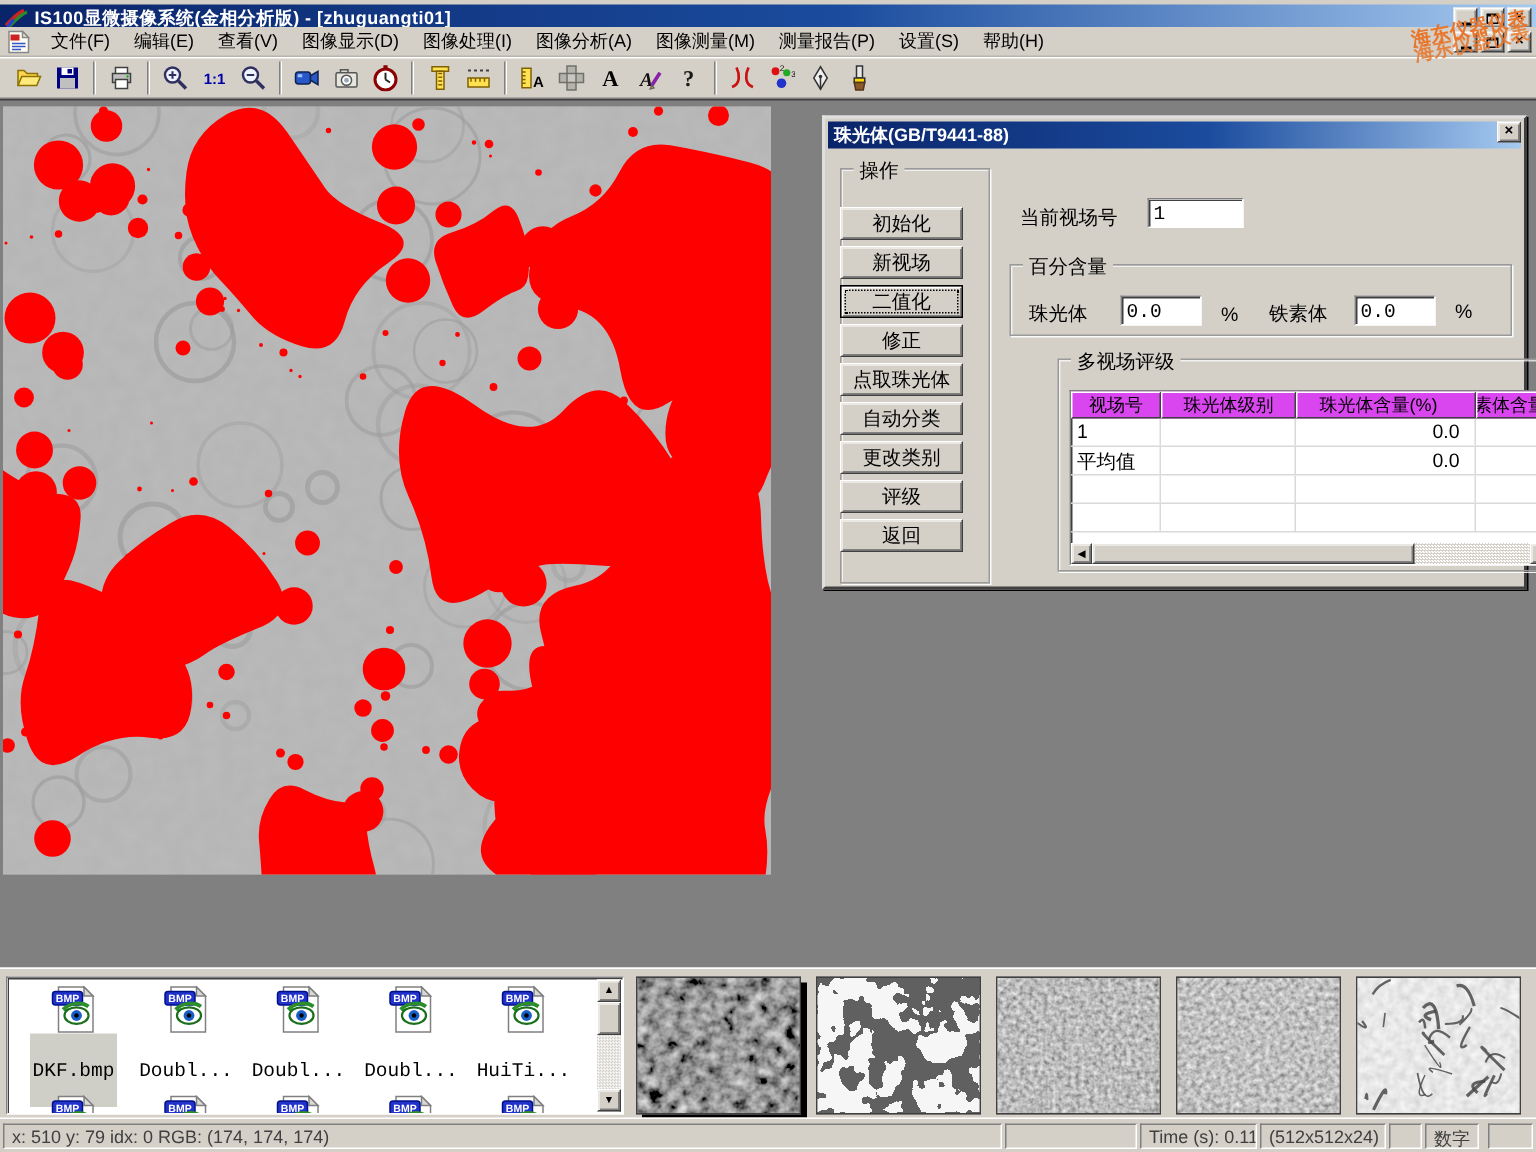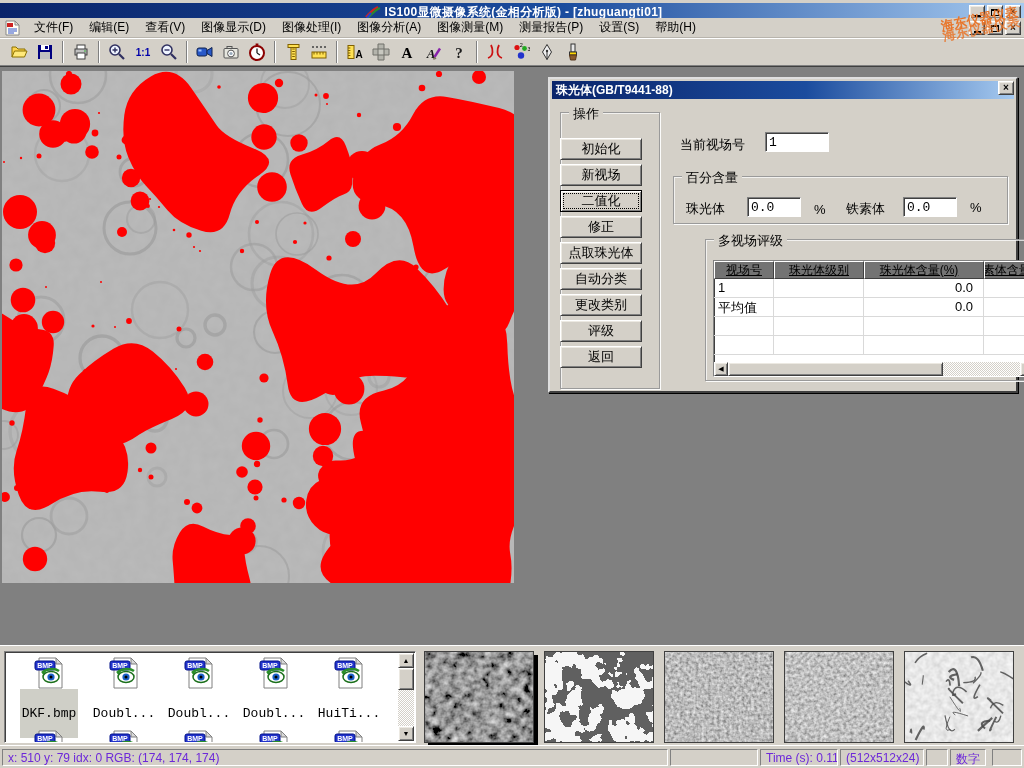--- a/index.html
+++ b/index.html
@@ -10,21 +10,21 @@
   
   .raised { background:#d4d0c8; border:1px solid; border-color:#ffffff #404040 #404040 #ffffff;
             box-shadow:inset 1px 1px 0 #ece9e2, inset -1px -1px 0 #808080; }
   .sunken { background:#fff; border:1px solid; border-color:#808080 #ffffff #ffffff #808080;
             box-shadow:inset 1px 1px 0 #404040; }
   .panel-inset { border:1px solid; border-color:#808080 #ffffff #ffffff #808080; }
 
   
   #titlebar { position:absolute; left:0; top:3px; width:1024px; height:18px;
     background:linear-gradient(90deg,#0a246a 0%,#1b4c9e 55%,#a6caf0 100%);
-    display:flex; align-items:center; color:#fff;justify-content:center; }
+    display:flex; align-items:center; color:#fff; }
   #titlebar .app-icon { width:16px; height:14px; margin:0 4px 0 3px; }
   #titlebar .title-text { font-weight:bold; font-size:12px; letter-spacing:.3px; white-space:nowrap; }
   .winbtns { position:absolute; right:3px; top:2px; display:flex; gap:2px; }
   .winbtn { width:16px; height:14px; display:flex; align-items:center; justify-content:center;
             font-size:10px; font-weight:bold; color:#000; line-height:1; }
   .g-min { width:7px; height:2px; background:#000; margin-top:7px; }
   .g-restore { width:8px; height:7px; border:1px solid #000; border-top-width:2px; background:#d4d0c8; }
   #watermark { position:absolute; right:8px; top:3px; color:#e8762c; font-weight:bold; font-size:13px;
                transform:rotate(-11deg); transform-origin:right top; z-index:60; white-space:nowrap;
                text-shadow:0 10px 0 rgba(232,118,44,.85); pointer-events:none; }
@@ -66,23 +66,23 @@
   .dlg-input { position:absolute; height:20px; font-size:13px; font-family:"Liberation Mono","DejaVu Sans Mono",monospace;
                padding:1px 3px; }
   .dlg-input input { width:100%; height:100%; border:0; outline:0; background:transparent;
                font:inherit; }
 
   
   #mf-table { position:absolute; left:7px; top:20px; width:322px; height:117px;
               background:#fff; border:1px solid; border-color:#808080 #fff #fff #808080;
               box-shadow:inset 1px 1px 0 #404040; overflow:hidden; }
   .mf-hrow { display:flex; height:18px; }
-  .mf-hcell { background:#737373; border:1px solid; border-color:#fff #404040 #404040 #fff;
+  .mf-hcell { background:#d946ef; border:1px solid; border-color:#fff #404040 #404040 #fff;
               font-size:12px; display:flex; align-items:center; justify-content:center;
-              overflow:hidden; white-space:nowrap; flex:none;text-decoration:underline; }
+              overflow:hidden; white-space:nowrap; flex:none; }
   .mf-row { display:flex; height:19px; border-bottom:1px solid #d9d9d9; }
   .mf-cell { flex:none; font-size:13px; padding:1px 4px; border-right:1px solid #d9d9d9;
              overflow:hidden; white-space:nowrap; }
   .c1 { width:60px; } .c2 { width:90px; } .c3 { width:120px; text-align:right; padding-right:10px; } .c4 { width:52px; }
   .mf-hscroll { position:absolute; left:0; bottom:0; width:320px; height:14px; display:flex;
                 background:repeating-conic-gradient(#fff 0 25%, #d4d0c8 0 50%) 0 0/2px 2px; }
   .sb-btn { width:14px; height:14px; flex:none; display:flex; align-items:center; justify-content:center;
             font-size:7px; color:#000; }
   .sb-thumb { width:215px; height:14px; flex:none; }
 
@@ -103,21 +103,21 @@
   #fb-up { top:0; } #fb-down { bottom:0; }
   #fb-thumb { position:absolute; left:0; top:15px; width:16px; height:22px; }
 
   .thumb { position:absolute; top:5px; width:110px; height:92px; background:#888; border:1px solid #404040; }
   .thumb svg { display:block; width:100%; height:100%; }
   .thumb.selected { box-shadow:4px 4px 0 #000; }
 
   
   #statusbar { position:absolute; left:0; top:745px; width:1024px; height:23px; background:#d4d0c8;
                border-top:1px solid #fff; }
-  .status-panel { position:absolute; top:3px; height:17px; font-size:12px; color:#6d28d9;
+  .status-panel { position:absolute; top:3px; height:17px; font-size:12px; color:#404040;
                   padding:1px 5px; white-space:nowrap; overflow:hidden; }
 </style>
 </head>
 <body>
 <div id="app">
 
   <div id="titlebar">
     <svg class="app-icon" viewBox="0 0 16 14">
       <path d="M1 12 C5 8 8 4 13 2" stroke="#cc2222" stroke-width="2.4" fill="none"></path>
       <path d="M3 13 C7 9 10 5 15 3" stroke="#2a8a2a" stroke-width="2" fill="none"></path>

